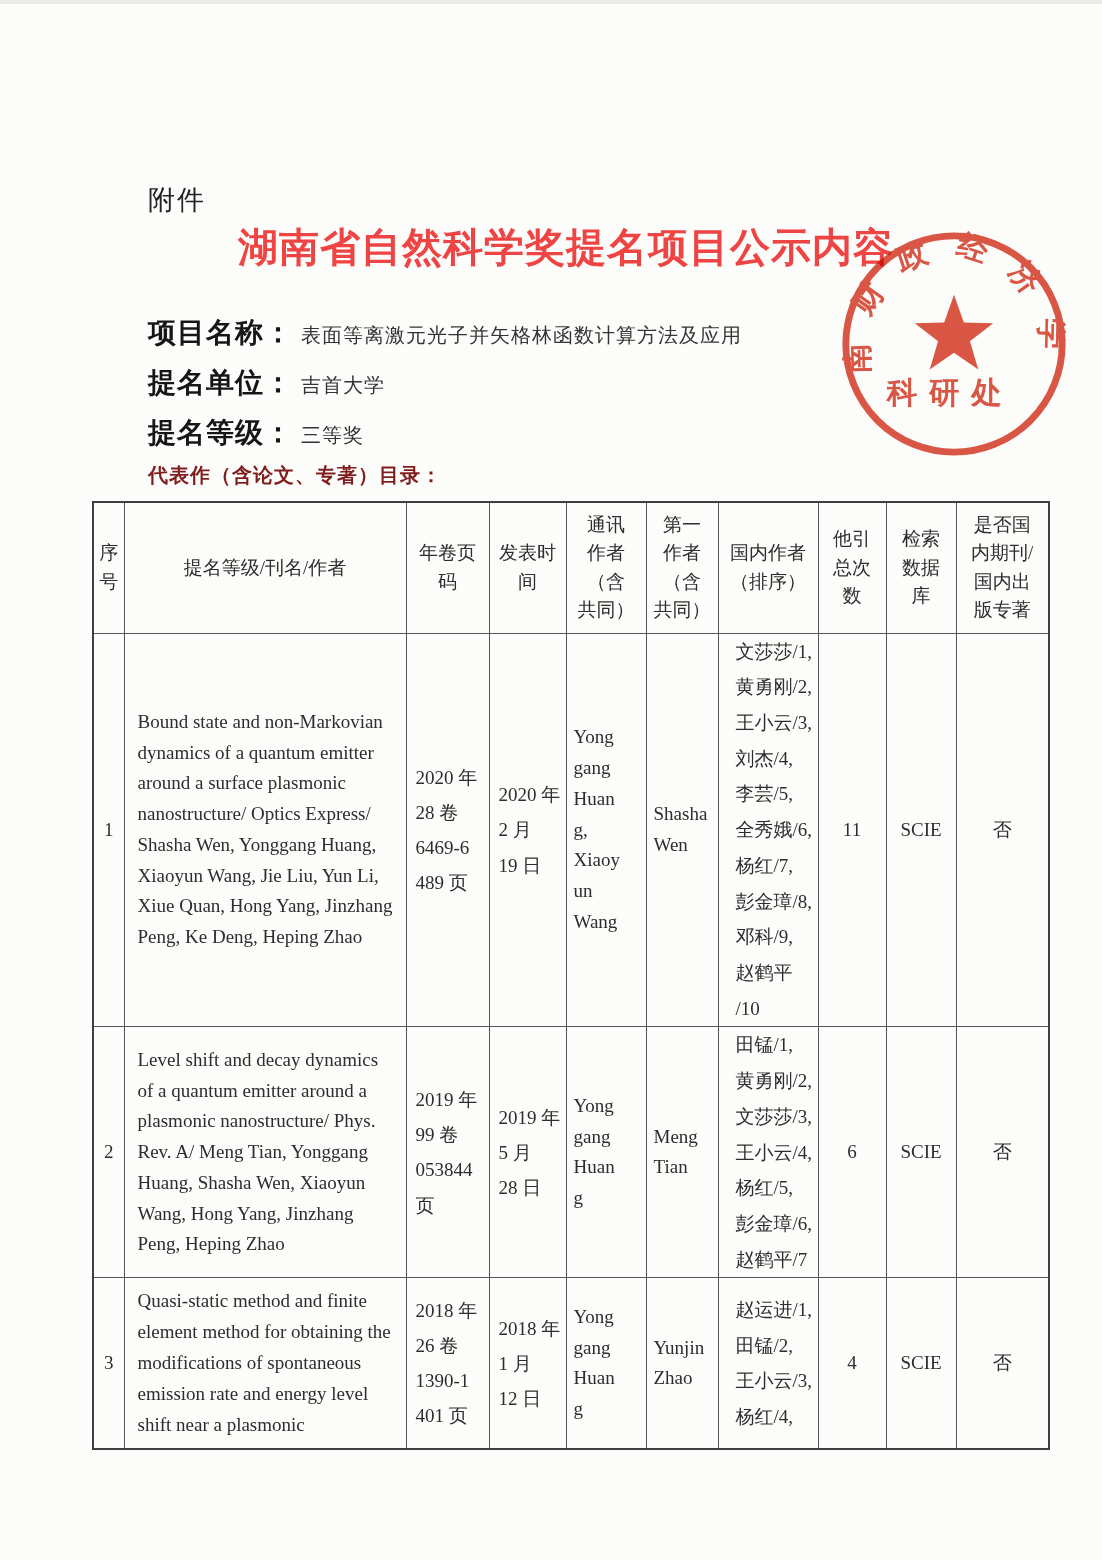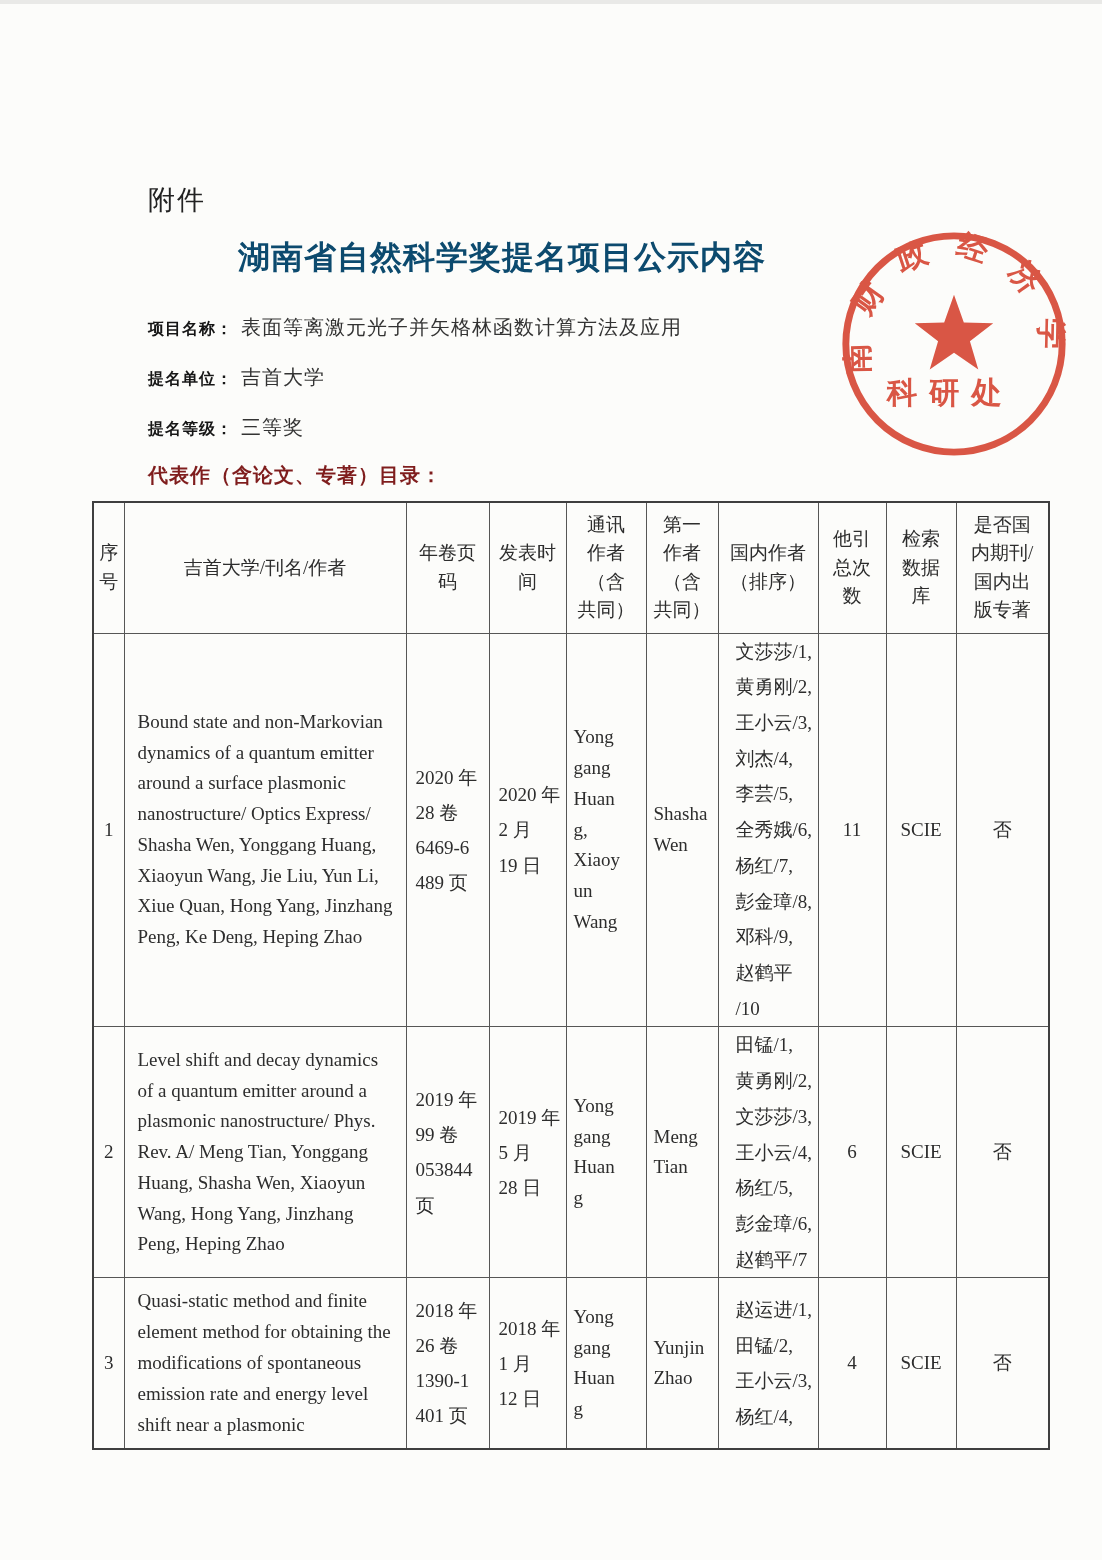--- a/index.html
+++ b/index.html
@@ -12,31 +12,31 @@
     font-family:"Liberation Serif", serif;
     color:#2d2d2d;
     overflow:hidden;
   }
   .attachment {
     position:absolute; left:148px; top:178px;
     font-size:27px; letter-spacing:2px;
     color:#222;
   }
   .doc-title {
-    position:absolute; left:238px; top:232px;
-    font-size:32px; font-weight:700; letter-spacing:1px;
-    color:#0c4a6e; white-space:nowrap;
+    position:absolute; left:238px; top:216px;
+    font-size:40px; font-weight:700; letter-spacing:1px;
+    color:#ef4444; white-space:nowrap;
   }
   .field { position:absolute; left:148px; white-space:nowrap; }
   .field-1 { top:310px; }
   .field-2 { top:360px; }
   .field-3 { top:410px; }
   .field .label {
     font-family:"Liberation Sans", sans-serif;
-    font-weight:700; font-size:16px; color:#161616;
+    font-weight:700; font-size:28px; color:#161616;
     letter-spacing:1px;
   }
   .field .value {
     font-size:20px; color:#333; margin-left:8px; letter-spacing:1px;
   }
   .table-caption {
     position:absolute; left:148px; top:458px;
     font-family:Liberation Mono, monospace;
     font-weight:700; font-size:20px; color:#7f1d1d; letter-spacing:1px;
   }
@@ -105,21 +105,21 @@
         <col style="width:72px">
         <col style="width:100px">
         <col style="width:68px">
         <col style="width:70px">
         <col style="width:93px">
     </colgroup>
     <tbody>
         <tr class="hdr">
       <td class="th">序
 号</td>
-      <td class="th">吉首大学/刊名/作者</td>
+      <td class="th">提名等级/刊名/作者</td>
       <td class="th">年卷页
 码</td>
       <td class="th">发表时
 间</td>
       <td class="th">通讯
 作者
 （含
 共同）</td>
       <td class="th">第一
 作者

